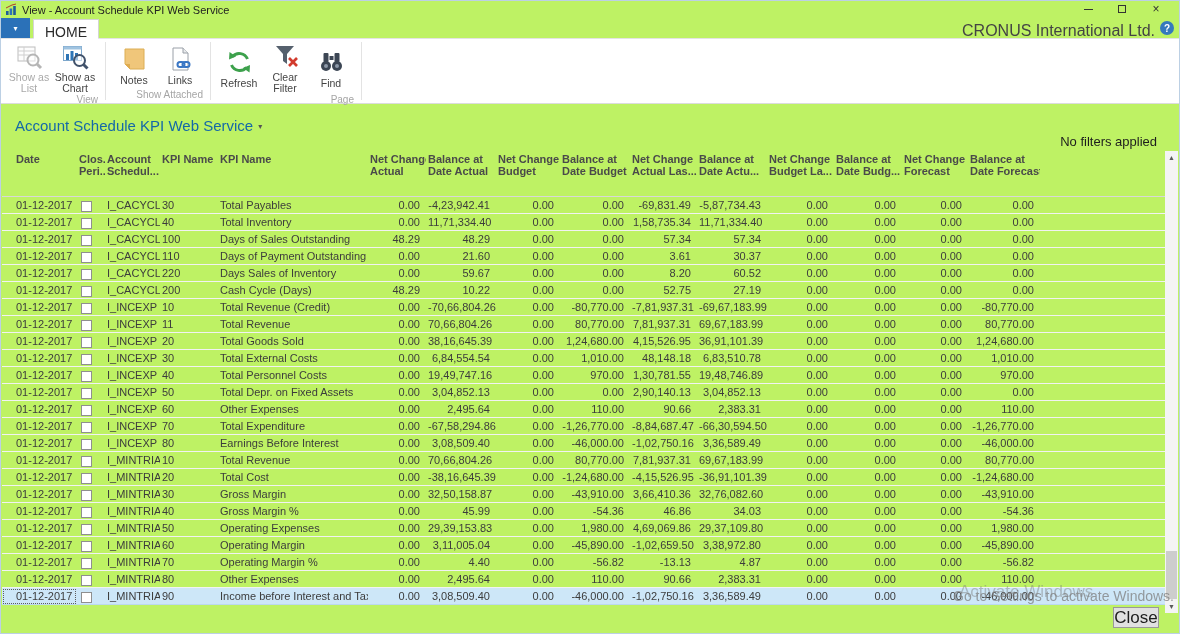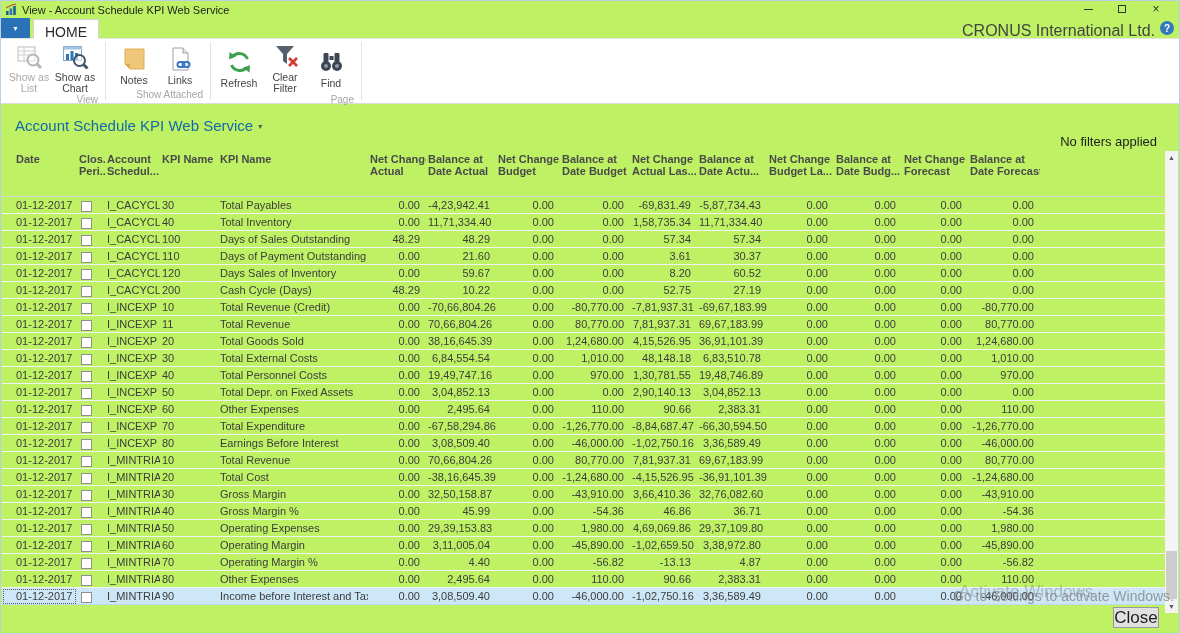--- a/index.html
+++ b/index.html
@@ -359,21 +359,21 @@
             <td class="num col-net-change-budget-last">0.00</td>
             <td class="num col-balance-at-date-budget-last">0.00</td>
             <td class="num col-net-change-forecast">0.00</td>
             <td class="num col-balance-at-date-forecast">0.00</td>
             <td class="col-filler"></td>
           </tr>
           <tr>
             <td class="col-date">01-12-2017</td>
             <td class="col-closing-period"><span class="checkbox"></span></td>
             <td class="col-account-schedule">I_CACYCLE</td>
-            <td class="col-kpi-code">120</td>
+            <td class="col-kpi-code">220</td>
             <td class="col-kpi-name">Days Sales of Inventory</td>
             <td class="num col-net-change-actual">0.00</td>
             <td class="num col-balance-at-date-actual">59.67</td>
             <td class="num col-net-change-budget">0.00</td>
             <td class="num col-balance-at-date-budget">0.00</td>
             <td class="num col-net-change-actual-last">8.20</td>
             <td class="num col-balance-at-date-actual-last">60.52</td>
             <td class="num col-net-change-budget-last">0.00</td>
             <td class="num col-balance-at-date-budget-last">0.00</td>
             <td class="num col-net-change-forecast">0.00</td>
@@ -618,21 +618,21 @@
             <td class="col-date">01-12-2017</td>
             <td class="col-closing-period"><span class="checkbox"></span></td>
             <td class="col-account-schedule">I_MINTRIAL</td>
             <td class="col-kpi-code">40</td>
             <td class="col-kpi-name">Gross Margin %</td>
             <td class="num col-net-change-actual">0.00</td>
             <td class="num col-balance-at-date-actual">45.99</td>
             <td class="num col-net-change-budget">0.00</td>
             <td class="num col-balance-at-date-budget">-54.36</td>
             <td class="num col-net-change-actual-last">46.86</td>
-            <td class="num col-balance-at-date-actual-last">36.71</td>
+            <td class="num col-balance-at-date-actual-last">34.03</td>
             <td class="num col-net-change-budget-last">0.00</td>
             <td class="num col-balance-at-date-budget-last">0.00</td>
             <td class="num col-net-change-forecast">0.00</td>
             <td class="num col-balance-at-date-forecast">-54.36</td>
             <td class="col-filler"></td>
           </tr>
           <tr>
             <td class="col-date">01-12-2017</td>
             <td class="col-closing-period"><span class="checkbox"></span></td>
             <td class="col-account-schedule">I_MINTRIAL</td>

